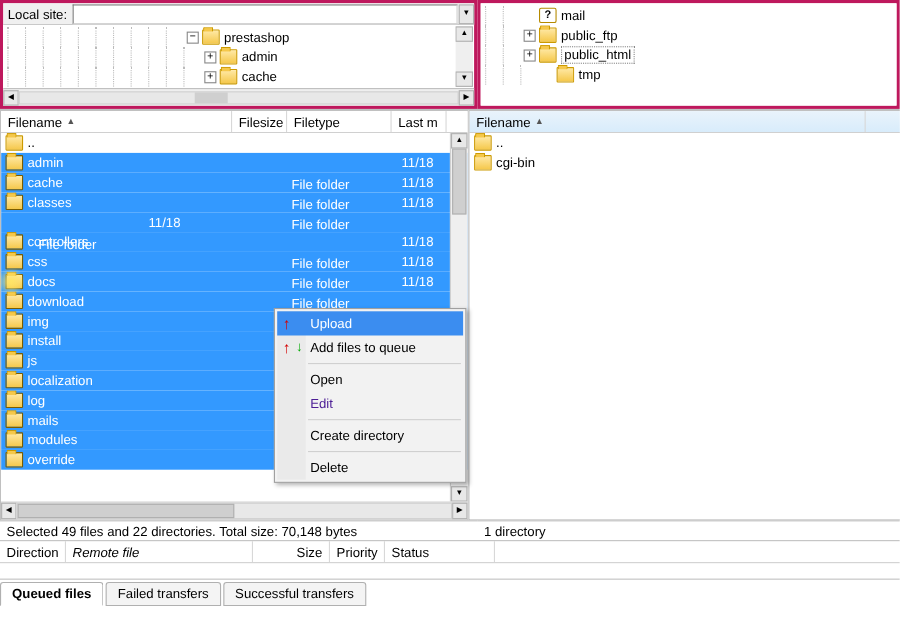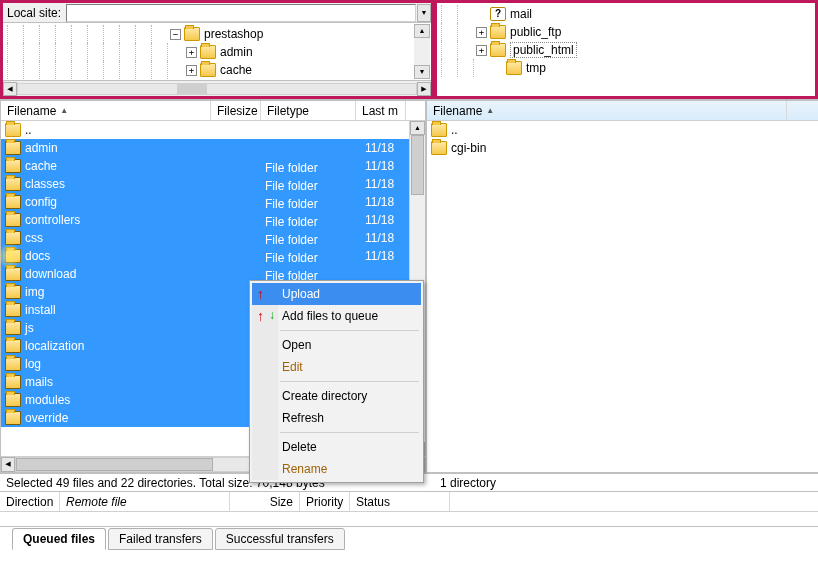--- a/index.html
+++ b/index.html
@@ -57,30 +57,30 @@
 .list-hscroll { height: 16px; background: #efefef; display: flex; position: relative; border-top: 1px solid #d0d0d0; }
 .list-hscroll .harrow { width: 14px; background: #e8e8e8; border: 1px solid #b0b0b0; font-size: 7px; text-align: center; line-height: 12px; }
 .list-hscroll .htrack { flex: 1; position: relative; background: #e8e8e8; border: 1px solid #d0d0d0; }
 .list-hscroll .hthumb { position: absolute; left: 0; width: 50%; top: 0; bottom: 0; background: #cfcfcf; border: 1px solid #b0b0b0; }
 
 .status-bar { height: 18px; padding: 2px 6px; border-top: 1px solid #c0c0c0; }
 
 .queue-panel { border-top: 1px solid #c0c0c0; }
 .queue-headers { display: flex; height: 20px; border-bottom: 1px solid #d0d0d0; }
 
-.tabs-row { display: flex; height: 24px; align-items: flex-start; padding-left: 12px; border-top: 1px solid #c0c0c0; }
+.tabs-row { display: flex; height: 24px; align-items: center; padding-left: 0; border-top: 1px solid #c0c0c0; }
 .tab { padding: 3px 10px; border: 1px solid #b0b0b0; background: #f4f4f4; margin-right: 2px; border-top-left-radius: 3px; border-top-right-radius: 3px; position: relative; top: 1px; }
 .tab.active { background: #fff; font-weight: bold; border-bottom-color: #fff; }
 
 
 .ctx-menu { position: absolute; left: 249px; top: 280px; width: 175px; background: #f2f2f2; border: 1px solid #a0a0a0; box-shadow: 2px 2px 4px rgba(0,0,0,0.3); z-index: 100; padding: 2px; }
 .ctx-gutter { position: absolute; left: 2px; top: 2px; bottom: 2px; width: 26px; background: #eaeaea; }
 .ctx-item { display: flex; align-items: center; height: 22px; padding-left: 30px; position: relative; }
 .ctx-item.hot { background: #3b8df0; color: #fff; }
-.ctx-item.disabled { color: #a16207; }
+.ctx-item.disabled { color: #4c1d95; }
 .ctx-sep { height: 1px; background: #d0d0d0; margin: 3px 2px 3px 28px; }
 .ctx-icon { position: absolute; left: 5px; width: 16px; height: 16px; }
 .arrow-up { font-size: 14px; font-weight: bold; }
 .arrow-up.red { color: #d40000; }
 .arrow-up.green { color: #0a0; position: absolute; left: 12px; font-size: 12px; }
 
 .glow { position: absolute; left: -4px; top: 244px; width: 28px; height: 24px; background: radial-gradient(circle, rgba(255,230,100,0.9), rgba(255,230,100,0) 70%); z-index: 2; pointer-events:none;}
 </style>
 </head>
 <body>
@@ -236,24 +236,20 @@
         <div class="file-row sel">
           <div class="cell-name">
             <span class="folder-icon"></span>
             <span>classes</span>
           </div>
           <div class="cell-size"></div>
           <div class="cell-type">File folder</div>
           <div class="cell-date">11/18</div>
         </div>
         <div class="file-row sel">
-          <div class="cell-name">
-            <span class="folder-icon"></span>
-            <span>config</span>
-          </div>
           <div class="cell-size"></div>
           <div class="cell-type">File folder</div>
           <div class="cell-date">11/18</div>
         </div>
         <div class="file-row sel">
           <div class="cell-name">
             <span class="folder-icon"></span>
             <span>controllers</span>
           </div>
           <div class="cell-size"></div>
@@ -451,23 +447,17 @@
     <div class="ctx-item">
       <span>Open</span>
     </div>
     <div class="ctx-item disabled">
       <span>Edit</span>
     </div>
     <div class="ctx-sep"></div>
     <div class="ctx-item">
       <span>Create directory</span>
     </div>
-    <div class="ctx-item">
-      <span>Refresh</span>
-    </div>
     <div class="ctx-sep"></div>
     <div class="ctx-item">
       <span>Delete</span>
     </div>
-    <div class="ctx-item disabled">
-      <span>Rename</span>
-    </div>
   </div>
 
 </body></html>

